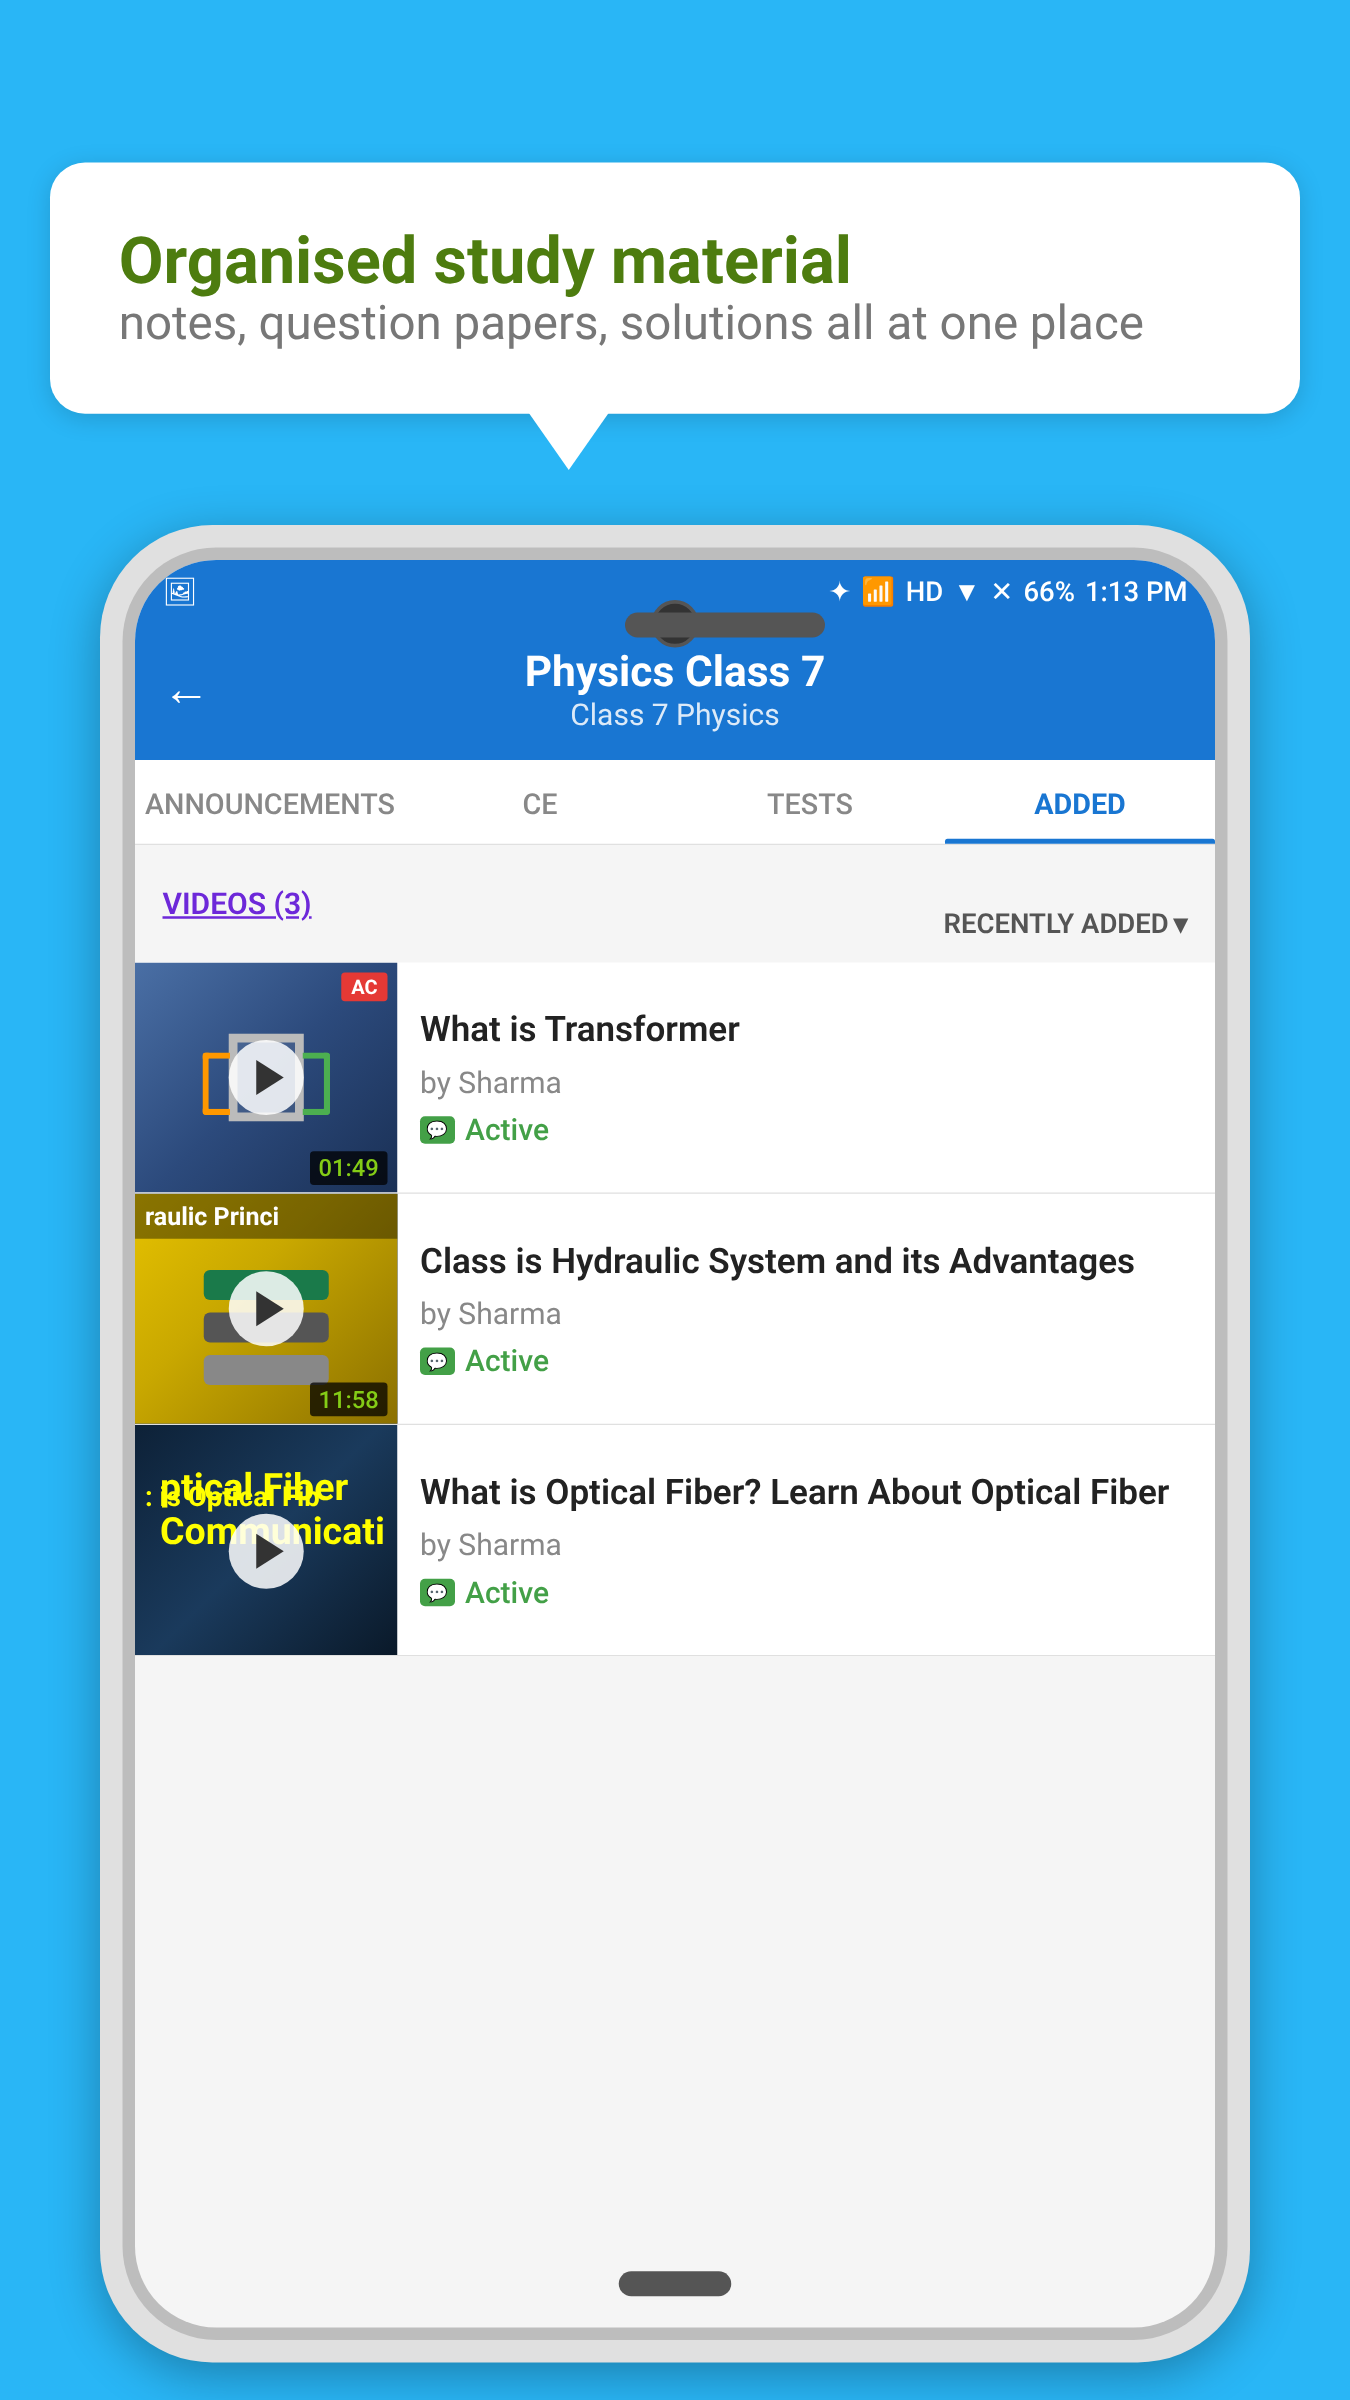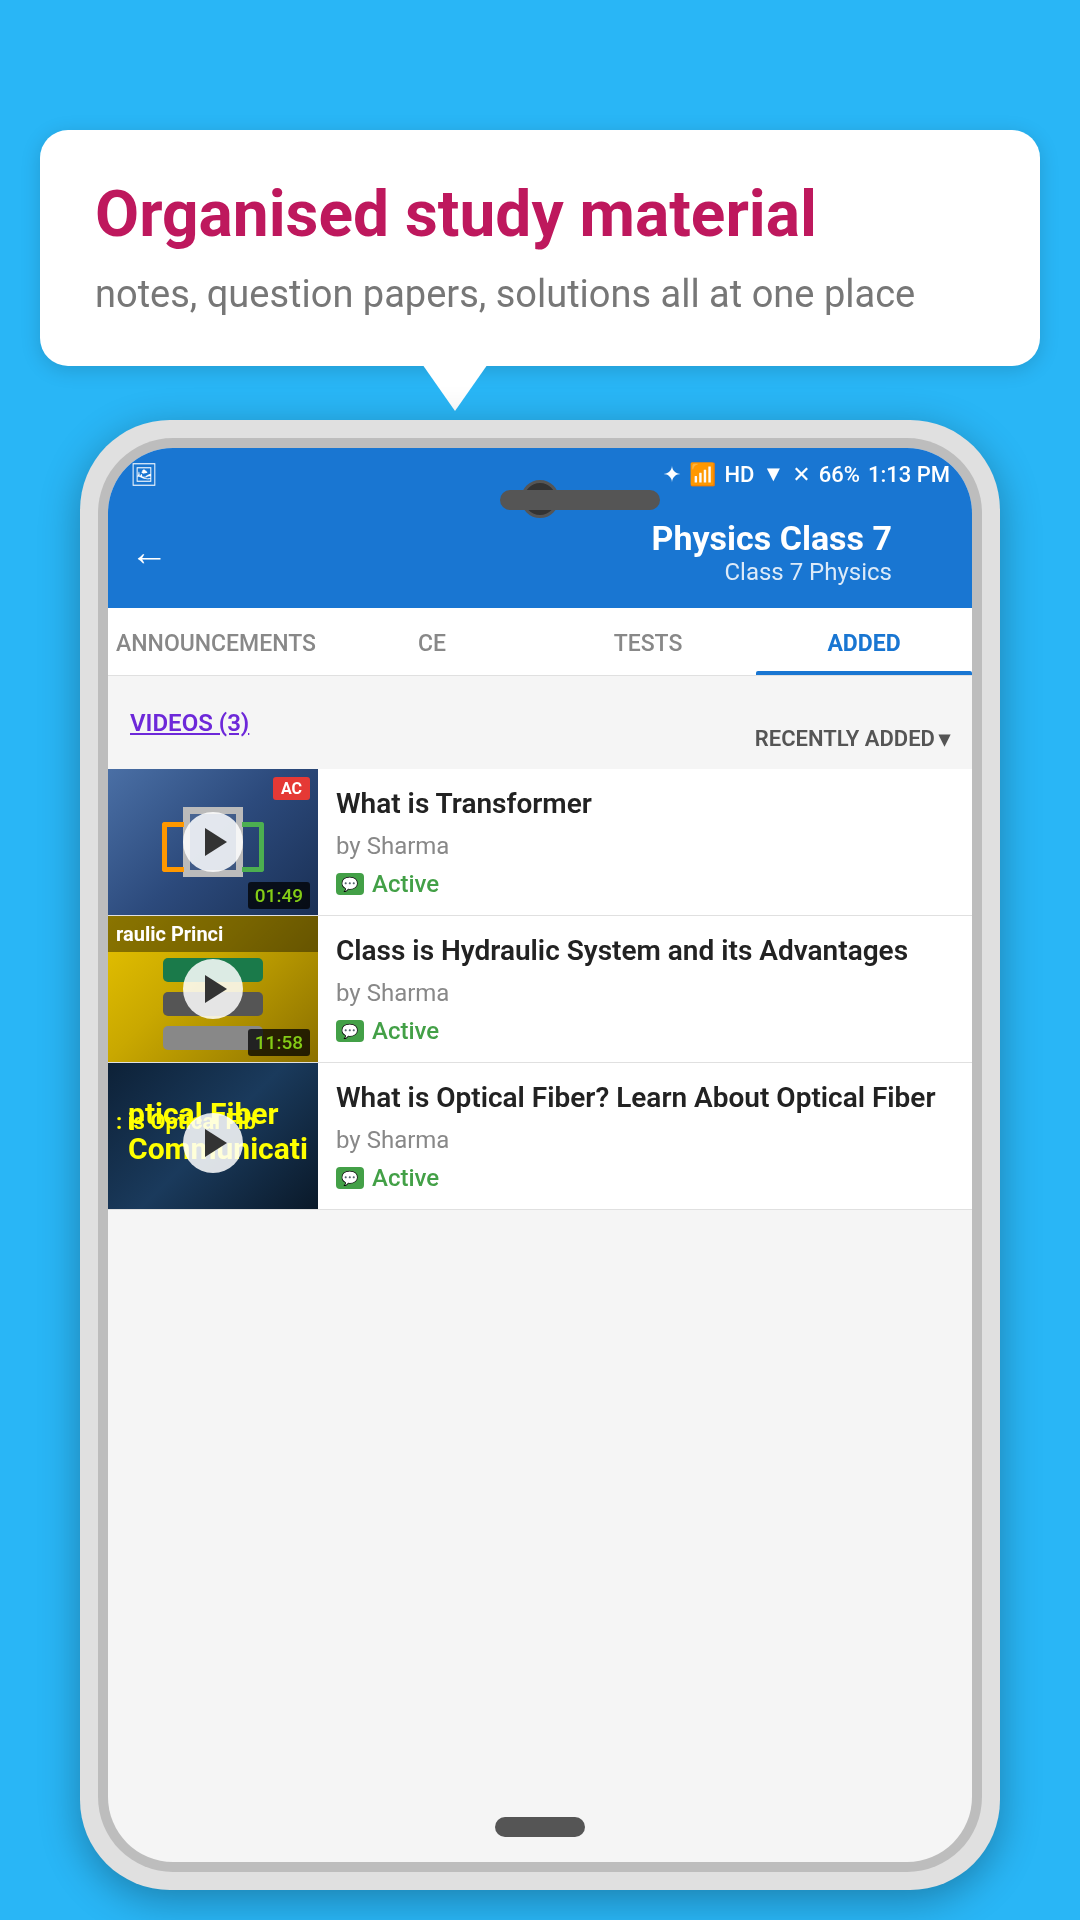--- a/index.html
+++ b/index.html
@@ -28,25 +28,24 @@
       position: absolute;
       bottom: -45px;
       left: 380px;
       width: 0;
       height: 0;
       border-left: 35px solid transparent;
       border-right: 35px solid transparent;
       border-top: 50px solid white;
     }
     .bubble-title {
-      font-size: 64px;
+      font-size: 52px;
       font-weight: 700;
-      color: #be185d;
+      color: #4d7c0f;
       line-height: 1.1;
-      margin-bottom: 22px;
     }
     .bubble-subtitle {
       font-size: 38px;
       color: #777;
       font-weight: 400;
     }
 
     
     .phone-container {
       position: absolute;
@@ -152,21 +151,21 @@
       align-items: center;
       gap: 20px;
     }
     .back-arrow {
       color: white;
       font-size: 38px;
       cursor: pointer;
     }
     .header-text {
       flex: 1;
-      text-align: right;
+      text-align: center;
     }
     .header-title {
       color: white;
       font-size: 34px;
       font-weight: 700;
     }
     .header-breadcrumb {
       color: rgba(255,255,255,0.85);
       font-size: 24px;
     }
@@ -233,21 +232,21 @@
       overflow: hidden;
     }
     .video-item {
       display: flex;
       border-bottom: 1px solid #e0e0e0;
       cursor: pointer;
     }
     .video-thumb {
       width: 210px;
       min-width: 210px;
-      height: 146px;
+      height: 184px;
       background: #37474f;
       position: relative;
       overflow: hidden;
       flex-shrink: 0;
     }
     .thumb-img-1 {
       width: 100%;
       height: 100%;
       background: linear-gradient(135deg, #4a6fa5 0%, #2c4a7c 50%, #1a3055 100%);
       display: flex;

